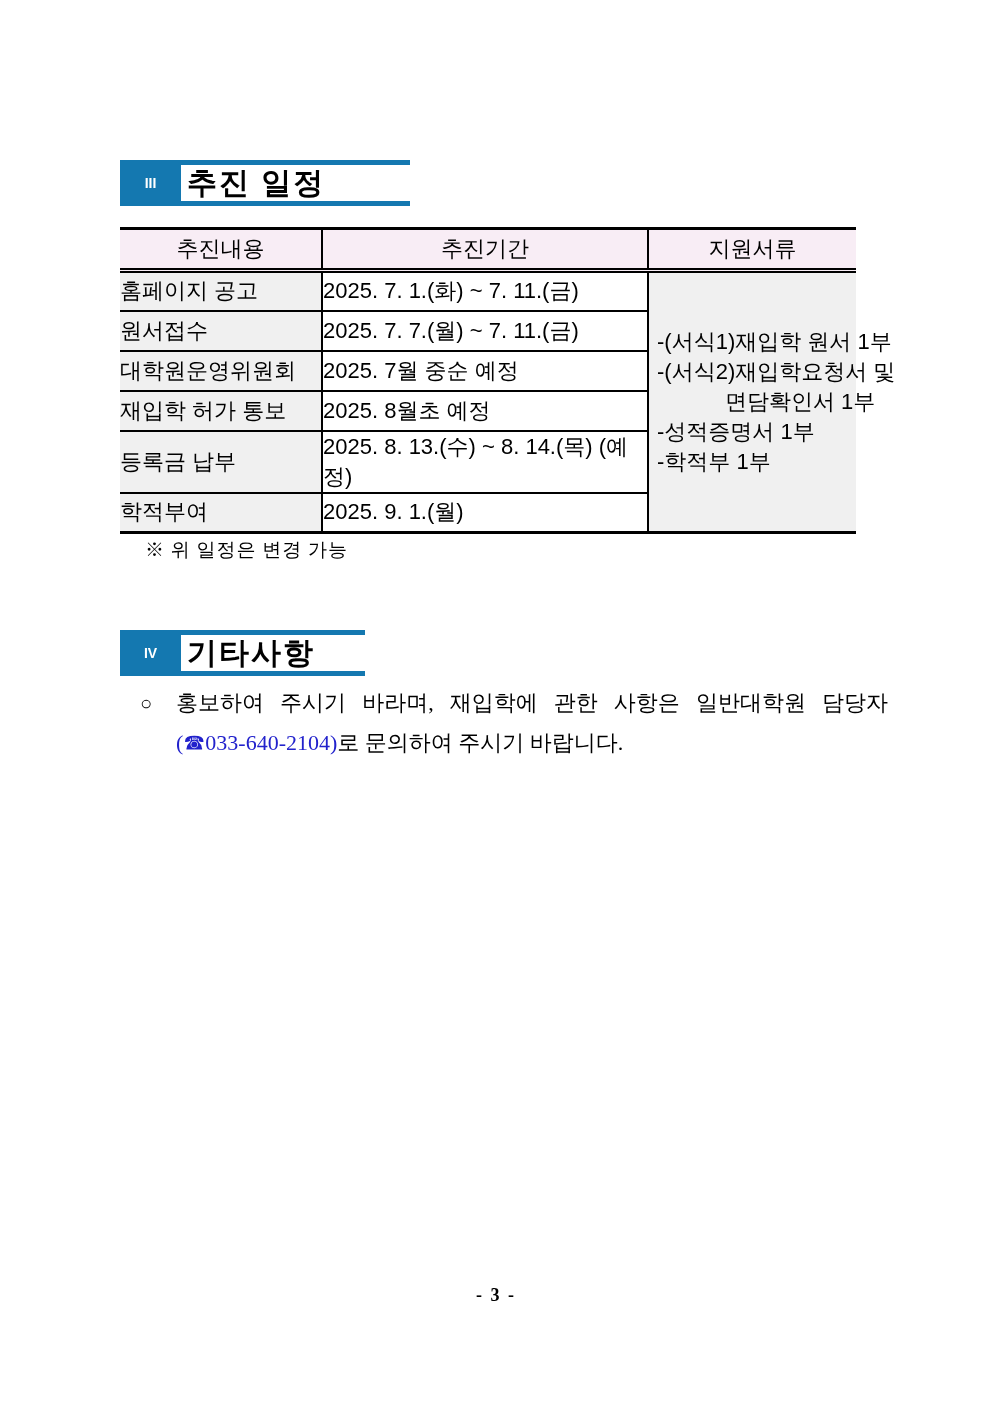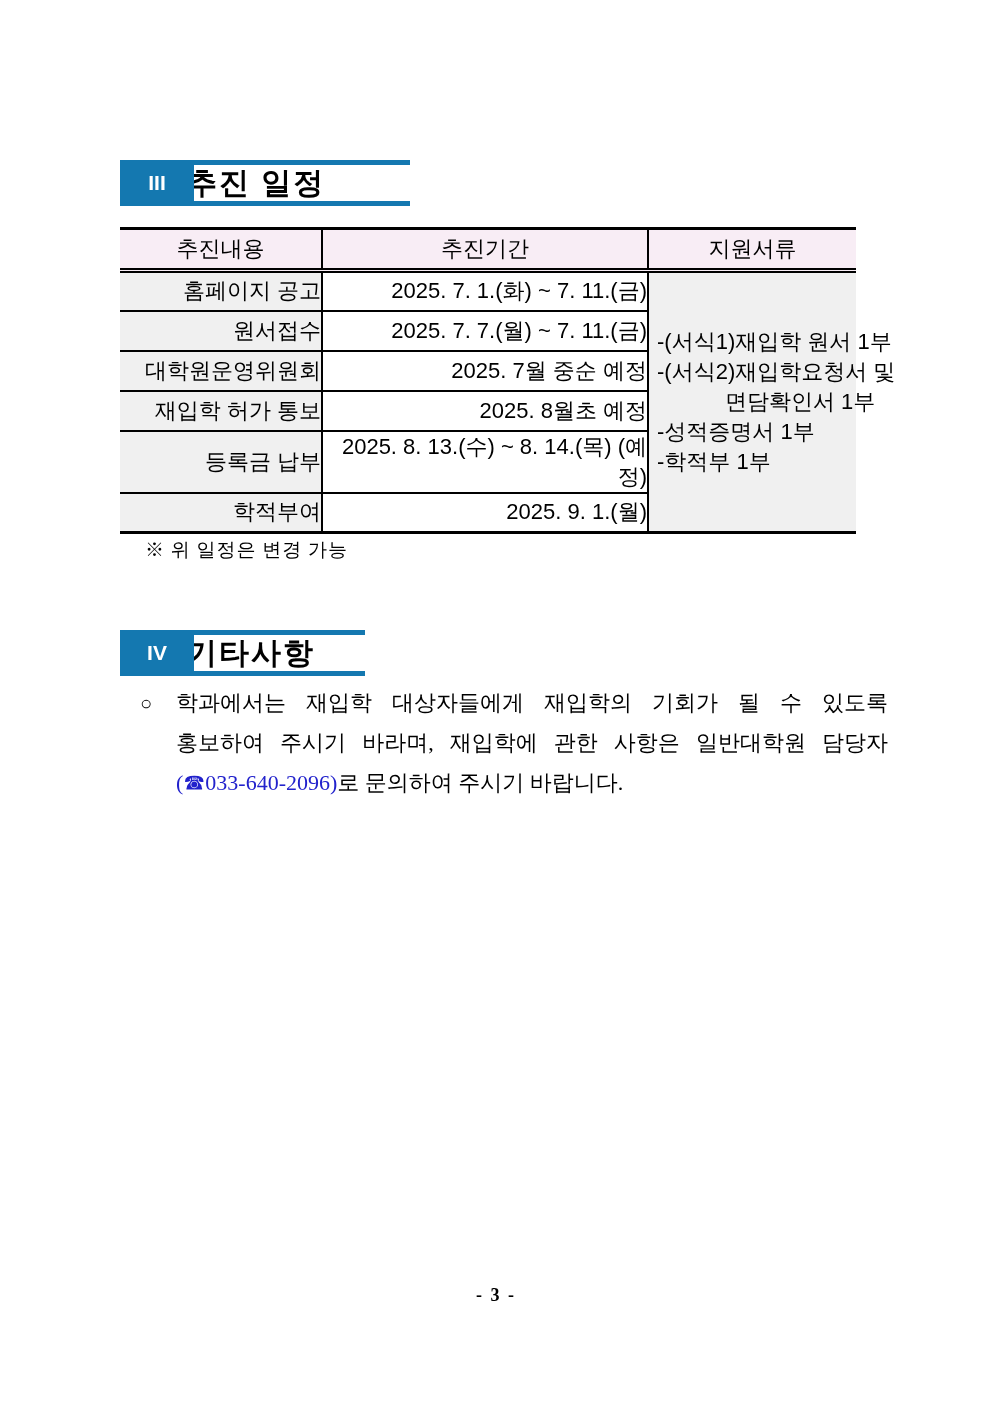--- a/index.html
+++ b/index.html
@@ -16,23 +16,23 @@
     width: 992px;
     height: 1403px;
     background: #ffffff;
     overflow: hidden;
     margin: 0 auto;
   }
 
   
   .sec-header { position: absolute; height: 46px; }
   .sec-num {
-    position: absolute; left: 0; top: 0; bottom: 0; width: 74px;
+    position: absolute; left: 0; top: 0; bottom: 0; width: 61px;
     background: var(--accent-blue);
-    color: #fff; font-weight: bold; font-size: 21px;
+    color: #fff; font-weight: bold; font-size: 14px;
     display: flex; align-items: center; justify-content: center;
     font-family: "Liberation Sans", sans-serif;
   }
   .sec-title {
     margin-left: 52px; height: 100%;
     border-top: 5px solid var(--accent-blue);
     border-bottom: 5px solid var(--accent-blue);
     background: #fff;
     display: flex; align-items: center;
     padding-left: 15px;
@@ -52,21 +52,21 @@
     border-bottom: 3px solid #000;
     font-size: 22px;
   }
   .sched-table th {
     background: var(--header-pink);
     font-weight: normal;
     height: 42px;
     border-bottom: 5px double #000;
     text-align: center;
   }
-  .sched-table td { height: 40px; text-align: right; }
+  .sched-table td { height: 40px; text-align: left; }
   .sched-table td.c1 { background: var(--cell-gray); }
   .sched-table td.c2 { background: #ffffff; }
   .sched-table .vline { border-left: 2px solid #000; }
   .sched-table tbody td { border-top: 2px solid #000; }
   .sched-table td.docs {
     background: var(--cell-gray);
     text-align: left;
     vertical-align: middle;
     padding: 8px 6px 8px 8px;
     line-height: 30px;
@@ -165,20 +165,19 @@
 
   <div class="note">※ 위 일정은 변경 가능</div>
 
   <div class="sec-header" id="sec4">
     <div class="sec-num">IV</div>
     <div class="sec-title">기타사항</div>
   </div>
 
   <div class="para">
     <span class="bullet">○</span>
-    <div class="line j">학과에서는 재입학 대상자들에게 재입학의 기회가 될 수 있도록</div>
     <div class="line j">홍보하여 주시기 바라며, 재입학에 관한 사항은 일반대학원 담당자</div>
-    <div class="line"><span class="phone">(☎033-640-2096)</span><span>로 문의하여 주시기 바랍니다.</span></div>
+    <div class="line"><span class="phone">(☎033-640-2104)</span><span>로 문의하여 주시기 바랍니다.</span></div>
   </div>
 
   <div class="page-num">- 3 -</div>
 
 </div>
 
 </body></html>

